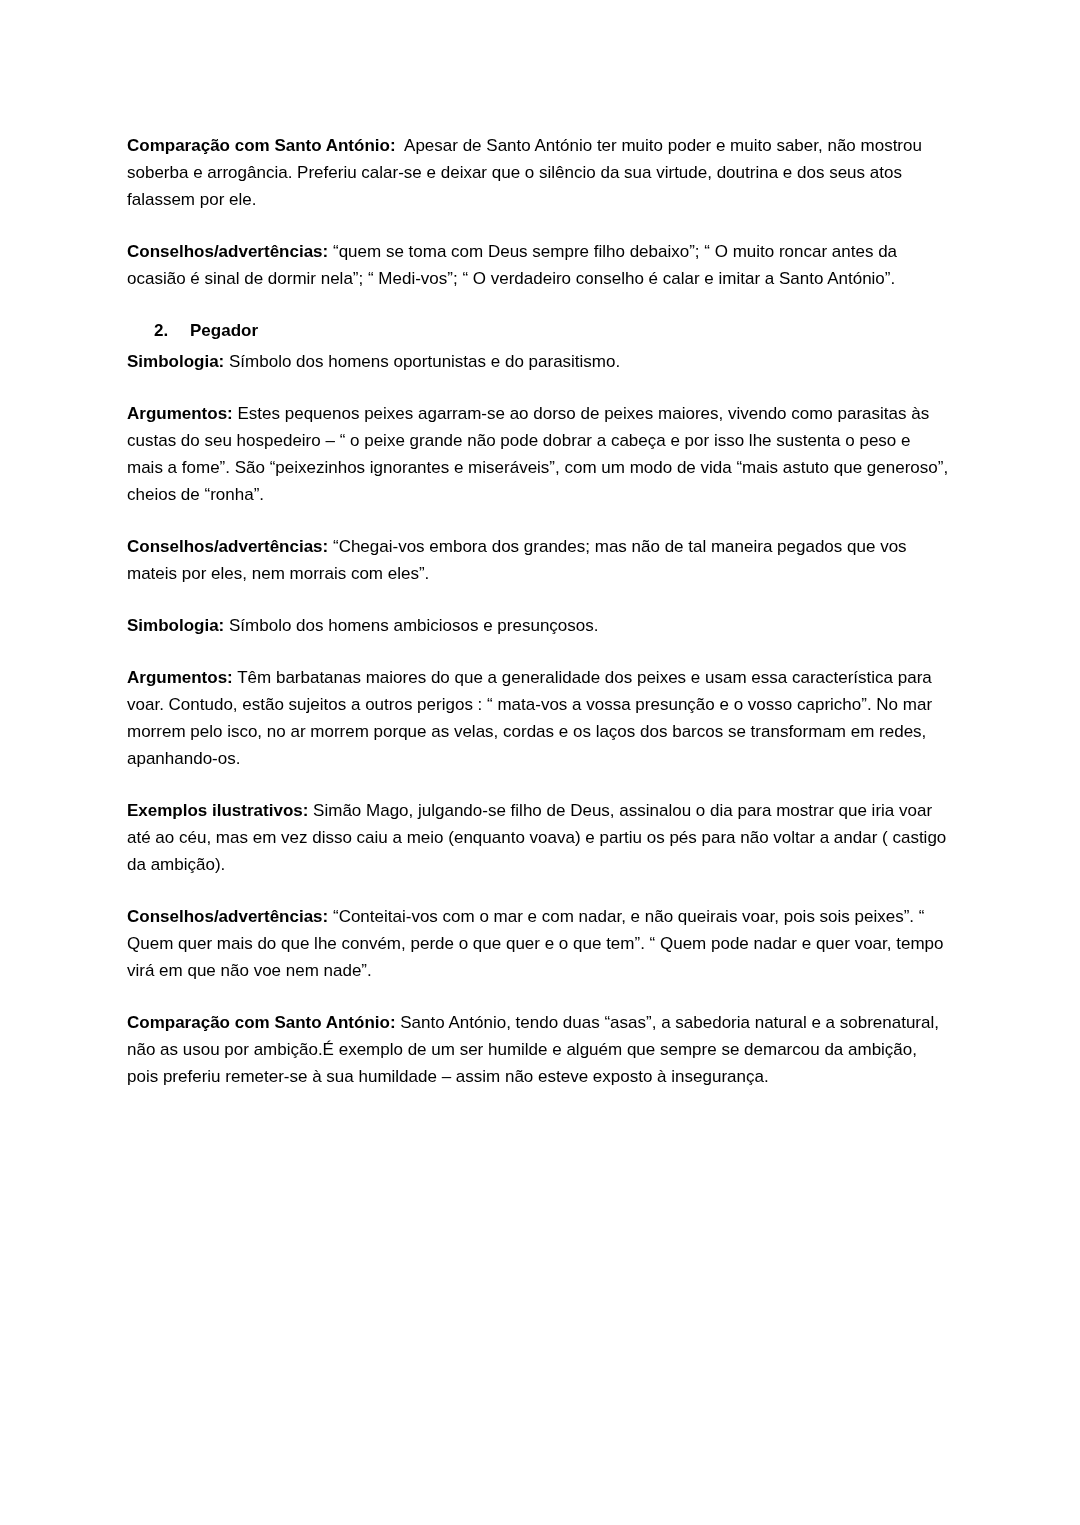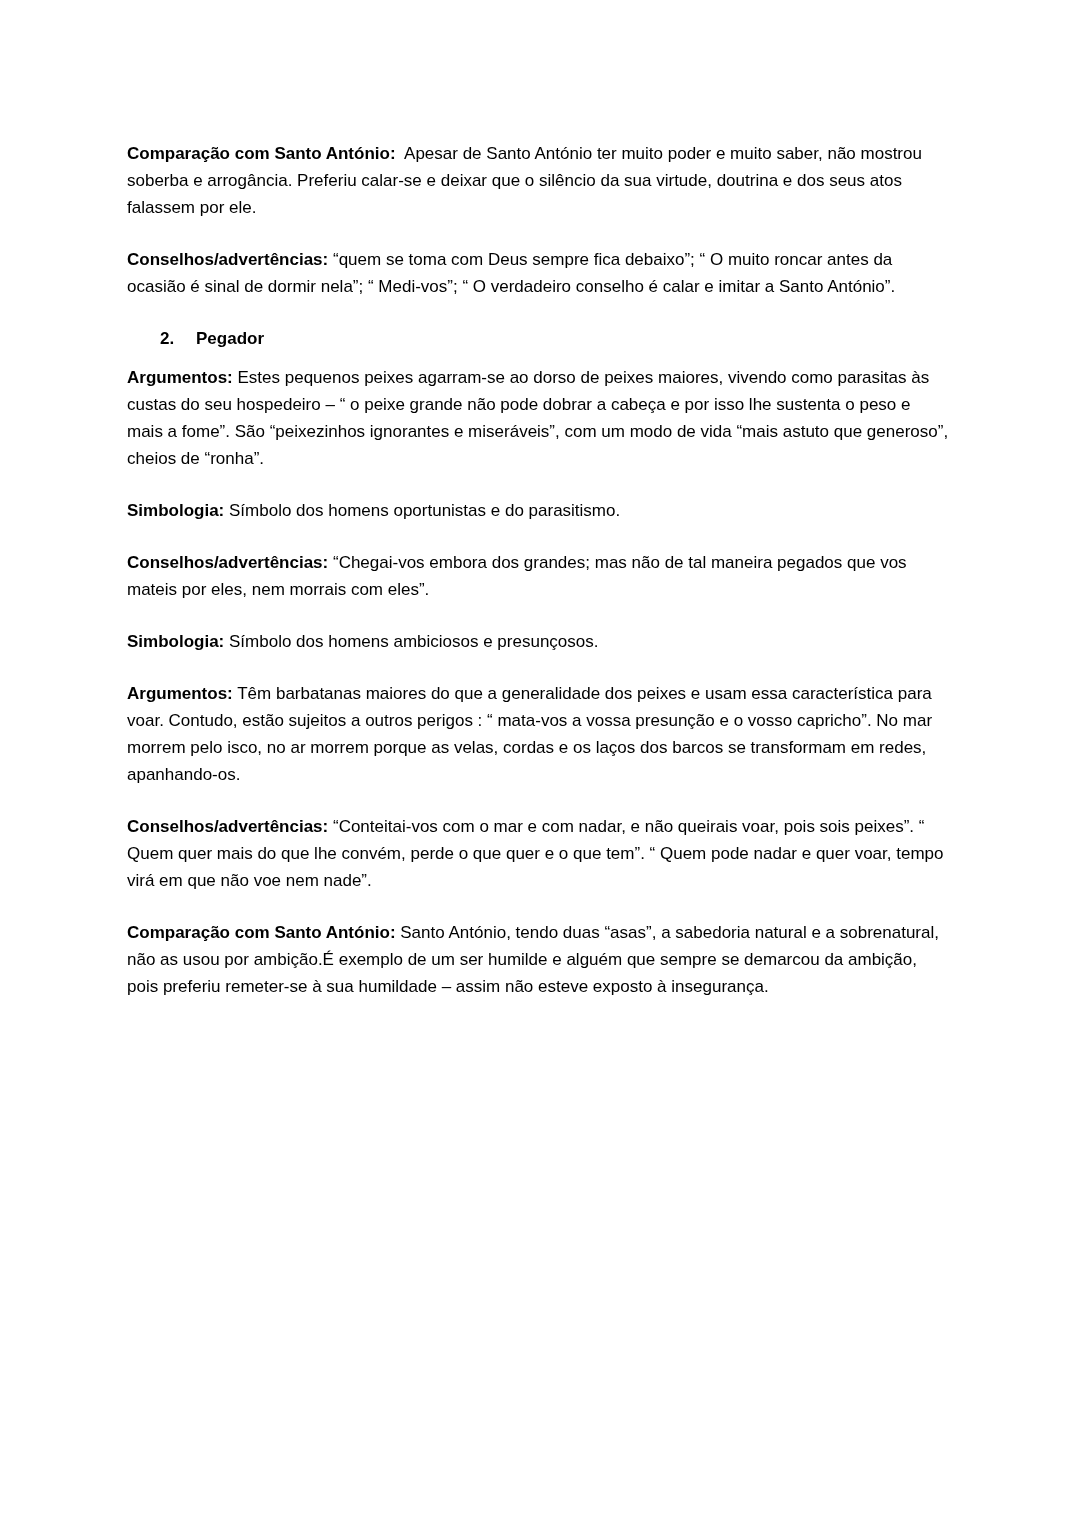--- a/index.html
+++ b/index.html
@@ -14,64 +14,65 @@
     color: #000000;
     overflow: hidden;
   }
   .doc {
     box-sizing: border-box;
     padding-top: 128px;
     padding-left: 127px;
     width: 951px; 
   }
   .para {
-    margin: 12px 0 25px 0;
+    margin: 4px 0 25px 0;
     font-size: 17px;
     line-height: 27px;
   }
   .para .label {
     font-weight: bold;
   }
   .para .text {
     white-space: pre-wrap;
   }
   .heading {
-    margin: 8px;
+    margin: 2px;
     padding-left: 25px;
     font-size: 17px;
     line-height: 27px;
     font-weight: bold;
   }
   .heading .hnum {
     display: inline-block;
     width: 36px;
   }
 </style>
 </head>
 <body>
 
 <div class="doc">
 
   <p class="para"><b class="label">Comparação com Santo António:</b><span class="text">  Apesar de Santo António ter muito poder e muito saber, não mostrou soberba e arrogância. Preferiu calar-se e deixar que o silêncio da sua virtude, doutrina e dos seus atos falassem por ele.</span></p>
 
-  <p class="para"><b class="label">Conselhos/advertências:</b><span class="text"> “quem se toma com Deus sempre fica debaixo”; “ O muito roncar antes da ocasião é sinal de dormir nela”; “ Medi-vos”; “ O verdadeiro conselho é calar e imitar a Santo António”.</span></p>
+  <p class="para"><b class="label">Conselhos/advertências:</b><span class="text"> “quem se toma com Deus sempre filho debaixo”; “ O muito roncar antes da ocasião é sinal de dormir nela”; “ Medi-vos”; “ O verdadeiro conselho é calar e imitar a Santo António”.</span></p>
 
   <p class="heading"><span class="hnum">2.</span><span class="htitle">Pegador</span></p>
 
+  <p class="para"><b class="label">Simbologia:</b><span class="text"> Símbolo dos homens oportunistas e do parasitismo.</span></p>
+
   <p class="para"><b class="label">Argumentos:</b><span class="text"> Estes pequenos peixes agarram-se ao dorso de peixes maiores, vivendo como parasitas às custas do seu hospedeiro – “ o peixe grande não pode dobrar a cabeça e por isso lhe sustenta o peso e mais a fome”. São “peixezinhos ignorantes e miseráveis”, com um modo de vida “mais astuto que generoso”, cheios de “ronha”.</span></p>
-
-  <p class="para"><b class="label">Simbologia:</b><span class="text"> Símbolo dos homens oportunistas e do parasitismo.</span></p>
 
 
 
   <p class="para"><b class="label">Conselhos/advertências:</b><span class="text"> “Chegai-vos embora dos grandes; mas não de tal maneira pegados que vos mateis por eles, nem morrais com eles”.</span></p>
 
 
   <p class="para"><b class="label">Simbologia:</b><span class="text"> Símbolo dos homens ambiciosos e presunçosos.</span></p>
 
   <p class="para"><b class="label">Argumentos:</b><span class="text"> Têm barbatanas maiores do que a generalidade dos peixes e usam essa característica para voar. Contudo, estão sujeitos a outros perigos : “ mata-vos a vossa presunção e o vosso capricho”. No mar morrem pelo isco, no ar morrem porque as velas, cordas e os laços dos barcos se transformam em redes, apanhando-os.</span></p>
 
+  <p class="para"><b class="label">Exemplos ilustrativos:</b><span class="text"> Simão Mago, julgando-se filho de Deus, assinalou o dia para mostrar que iria voar até ao céu, mas em vez disso caiu a meio (enquanto voava) e partiu os pés para não voltar a andar ( castigo da ambição).</span></p>
 
   <p class="para"><b class="label">Conselhos/advertências:</b><span class="text"> “Conteitai-vos com o mar e com nadar, e não queirais voar, pois sois peixes”. “ Quem quer mais do que lhe convém, perde o que quer e o que tem”. “ Quem pode nadar e quer voar, tempo virá em que não voe nem nade”.</span></p>
 
   <p class="para"><b class="label">Comparação com Santo António:</b><span class="text"> Santo António, tendo duas “asas”, a sabedoria natural e a sobrenatural, não as usou por ambição.É exemplo de um ser humilde e alguém que sempre se demarcou da ambição, pois preferiu remeter-se à sua humildade – assim não esteve exposto à insegurança.</span></p>
 
 </div>
 
 </body></html>

